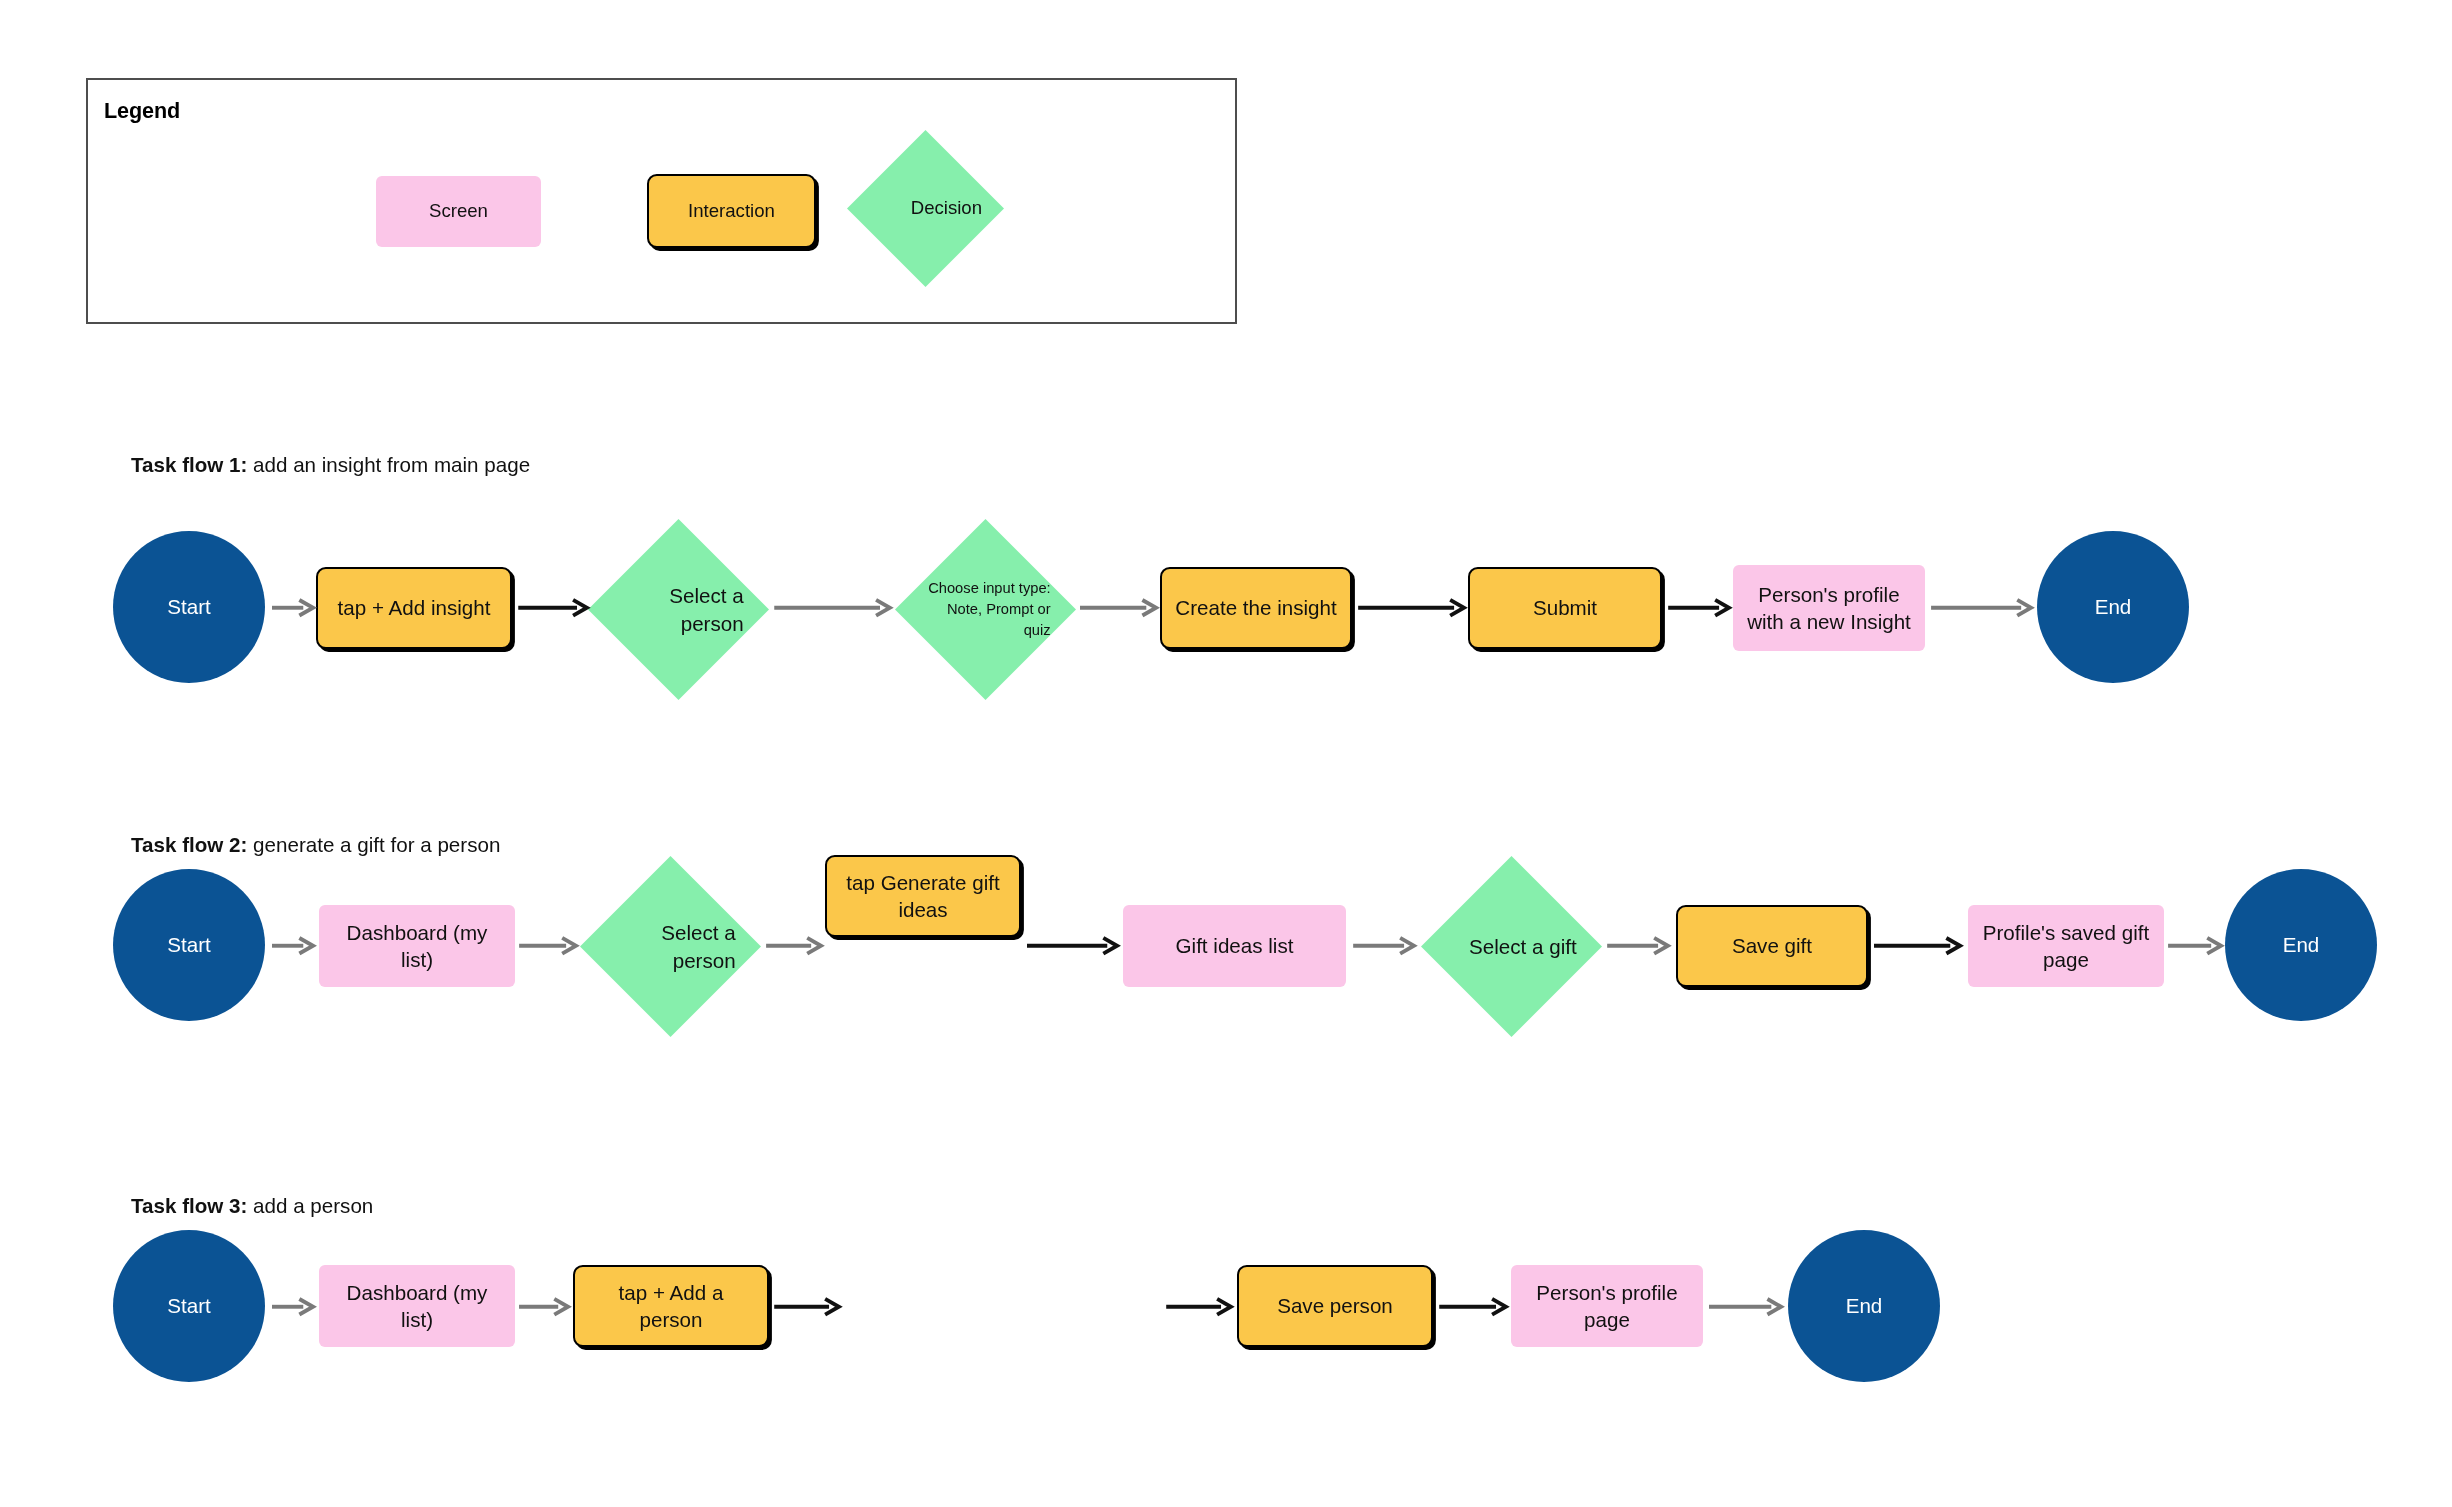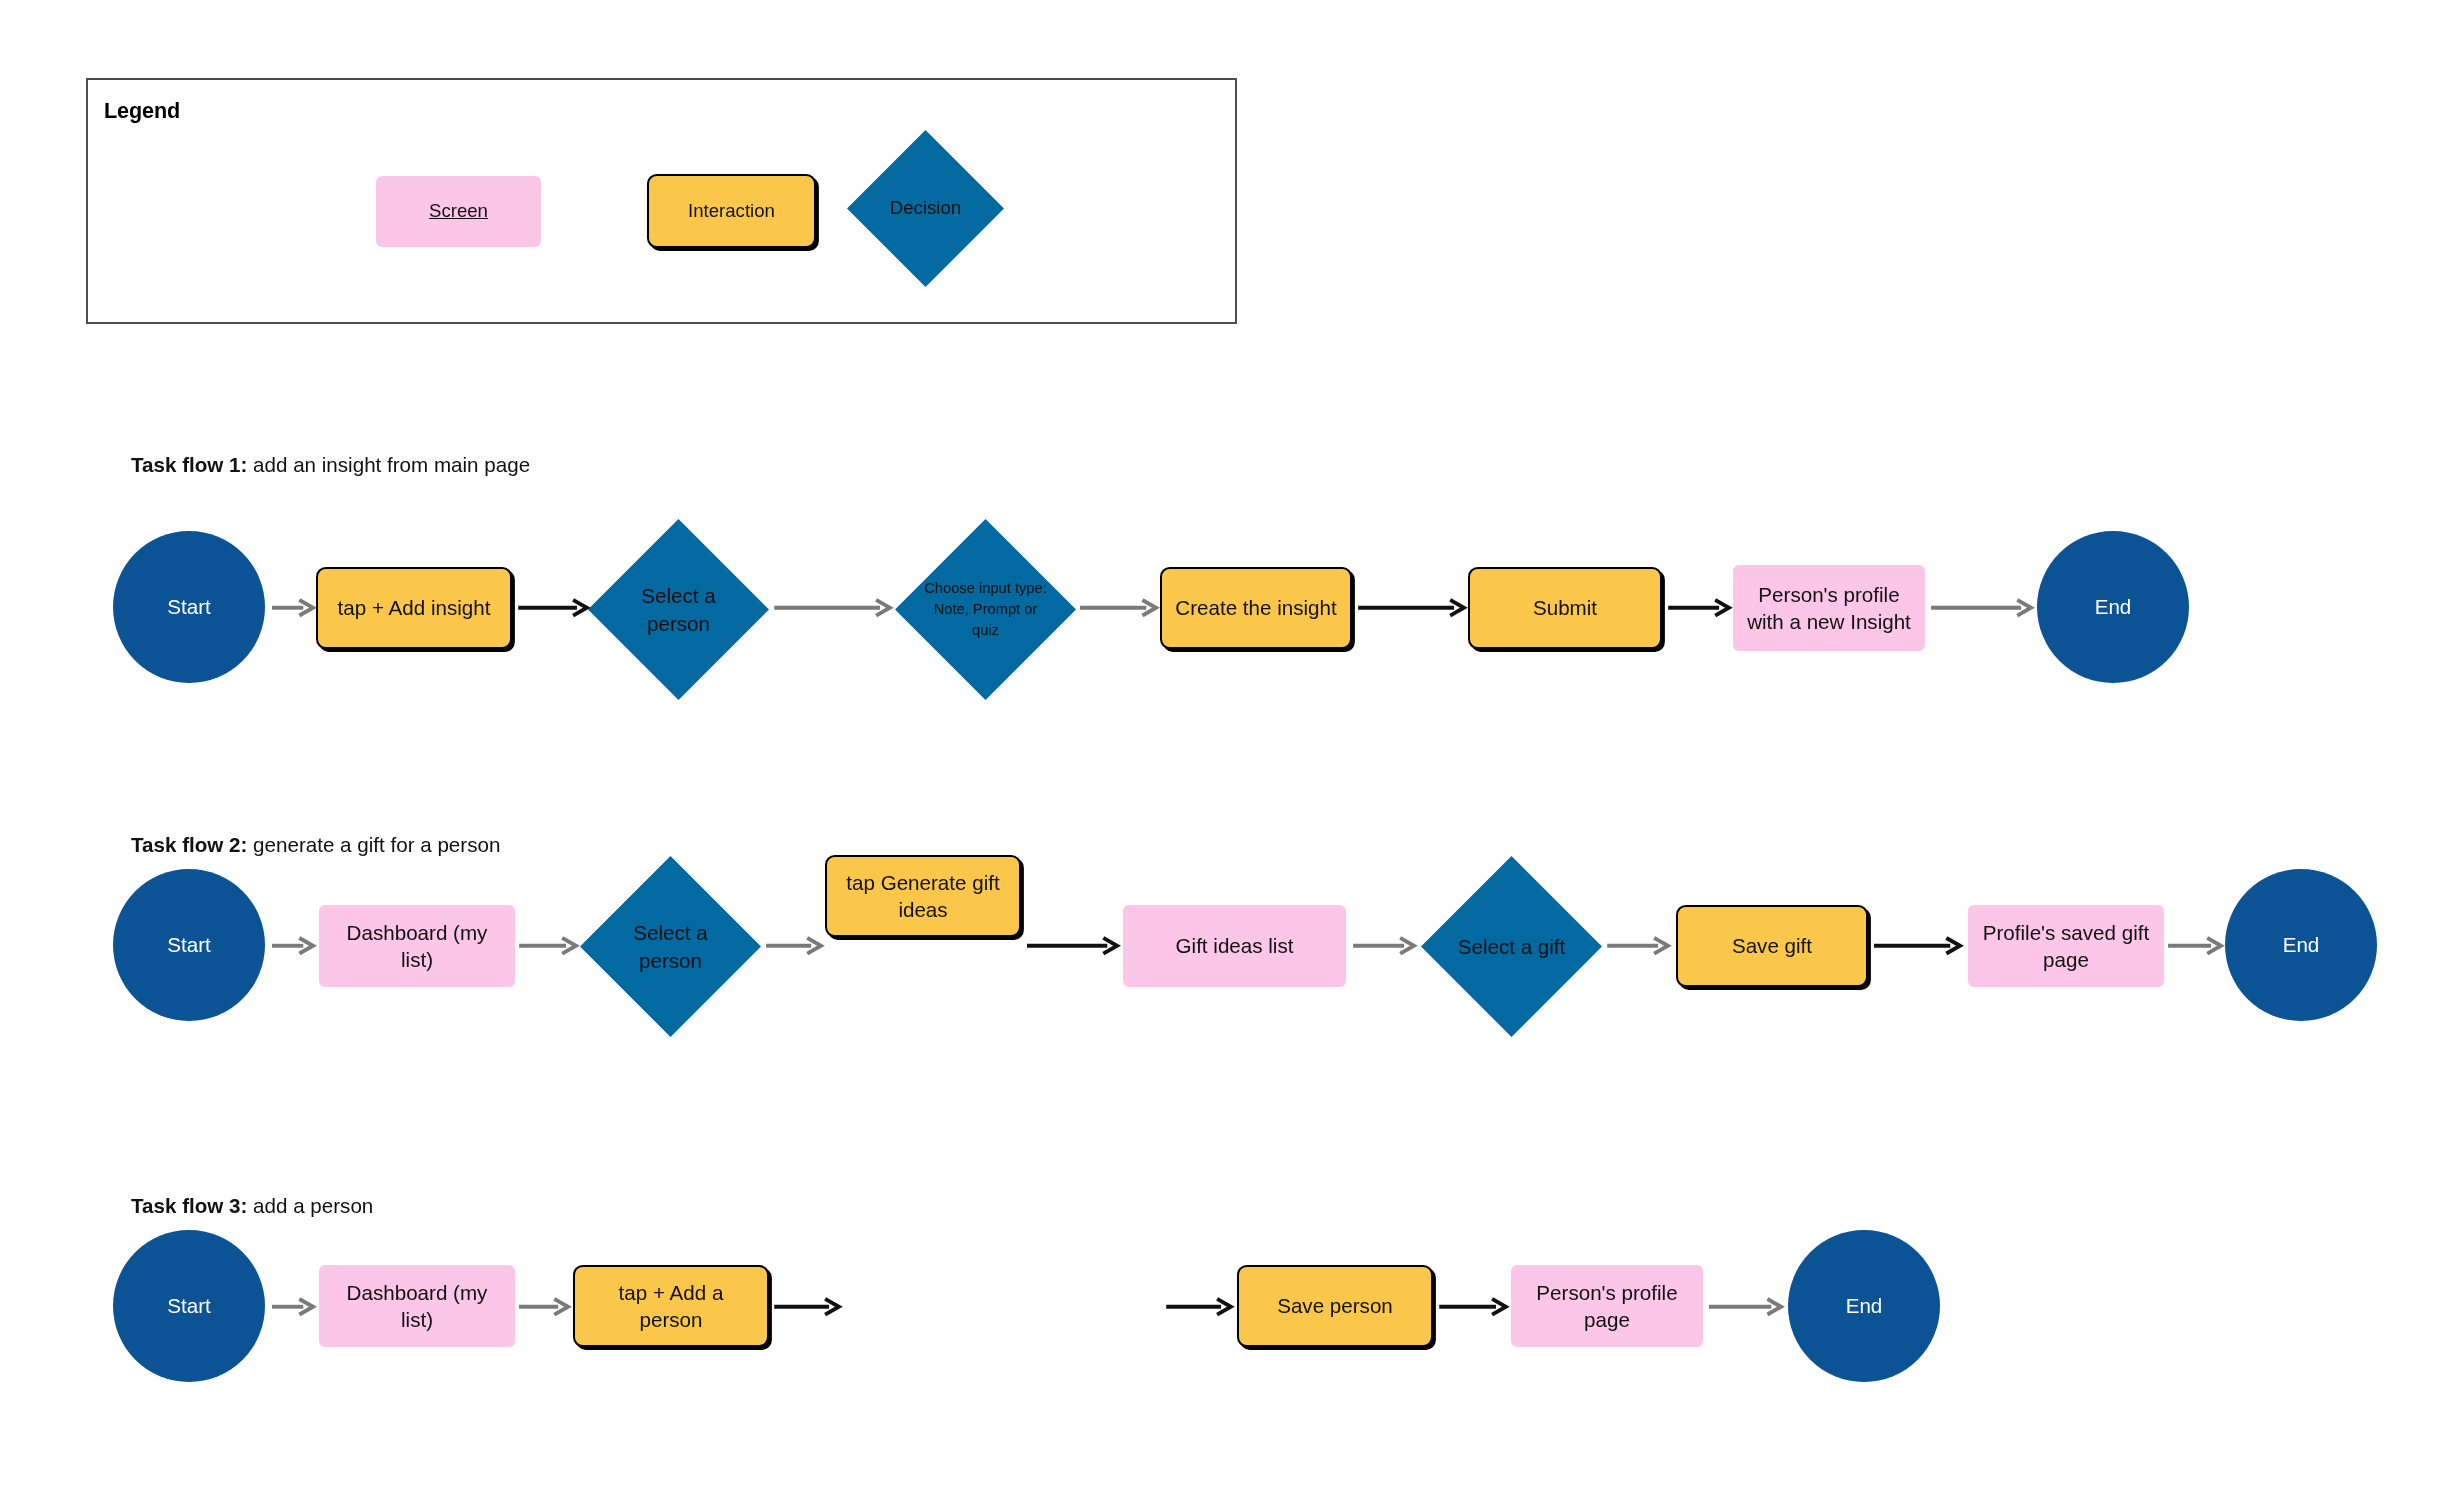--- a/index.html
+++ b/index.html
@@ -65,23 +65,24 @@
     color: #111111;
   }
   .node.interaction {
     background: #fbc74a;
     border: 2.9px solid #000000;
     border-radius: 9.8px;
     box-shadow: 2.9px 2.9px 0 0 #000000;
     color: #111111;
   }
   .node.decision {
-    background: #0369a1;
+    background: #86efac;
     color: #111111;
     clip-path: polygon(50% 0%, 100% 50%, 50% 100%, 0% 50%);
+    text-align: right;
   }
   .node.decision .dtext {
     display: block;
     width: 72%;
   }
   .node .label {
     display: block;
     padding: 0 9.8px;
   }
   .node.small-text { font-size: 14.7px; line-height: 1.45; }
@@ -106,21 +107,21 @@
 </style>
 </head>
 <body>
 
 <div class="canvas">
 
   <div class="legend-box"></div>
   <div class="legend-title">Legend</div>
 
 
-  <div class="node screen" style="left:376px; top:176px; width:165px; height:71px; font-size:18.6px;text-decoration:underline;">
+  <div class="node screen" style="left:376px; top:176px; width:165px; height:71px; font-size:18.6px;">
     <span class="label">Screen</span>
   </div>
 
   <div class="node interaction" style="left:647px; top:174px; width:169px; height:74px; font-size:18.6px;">
     <span class="label">Interaction</span>
   </div>
 
   <div class="node decision" style="left:847px; top:130px; width:157px; height:157px; font-size:18.6px;">
     <span class="label dtext">Decision</span>
   </div>

